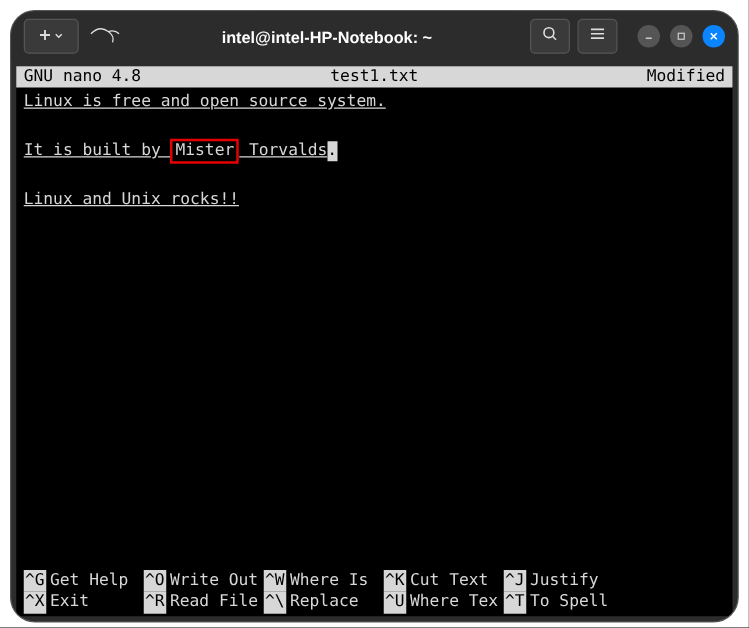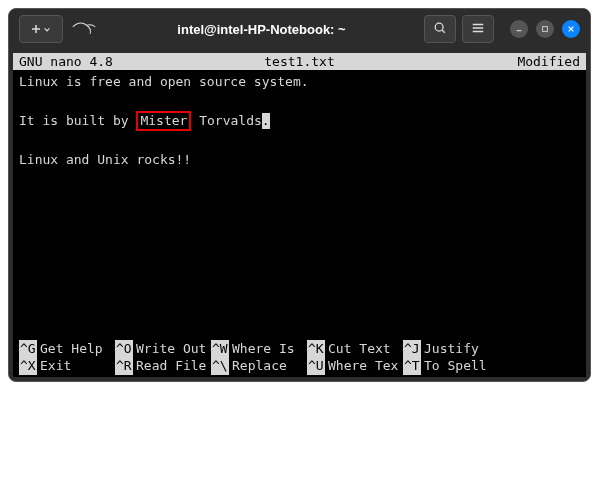--- a/index.html
+++ b/index.html
@@ -10,21 +10,21 @@
     body {
       width: 599px;
       height: 502px;
       background: #fff;
       font-family: monospace;
       position: relative;
     }
     .window {
       margin: 8px;
       border: 1px solid #555;
-      border-radius: 8px;
+      border-radius: 20px;
       overflow: hidden;
       background: #2c2c2c;
     }
     .titlebar {
       background: #2c2c2c;
       display: flex;
       align-items: center;
       padding: 6px 10px;
       gap: 10px;
     }
@@ -83,25 +83,26 @@
       font-size: 10px;
       color: #fff;
     }
     .wc.min { background: #555; }
     .wc.max { background: #555; }
     .wc.close { background: #0a84ff; }
     .terminal {
       background: #000;
       margin: 4px;
       border-radius: 0;
-      height: 324px;
+      height: 440px;
       position: relative;
       font-size: 13px;
       color: #d7d7d7;
       font-family: 'DejaVu Sans Mono', 'Menlo', monospace;
+      text-decoration: underline;
     }
     .nano-header {
       background: #d7d7d7;
       color: #000;
       padding: 1px 6px;
       display: flex;
       justify-content: space-between;
       font-size: 13px;
     }
     .nano-header .center {

